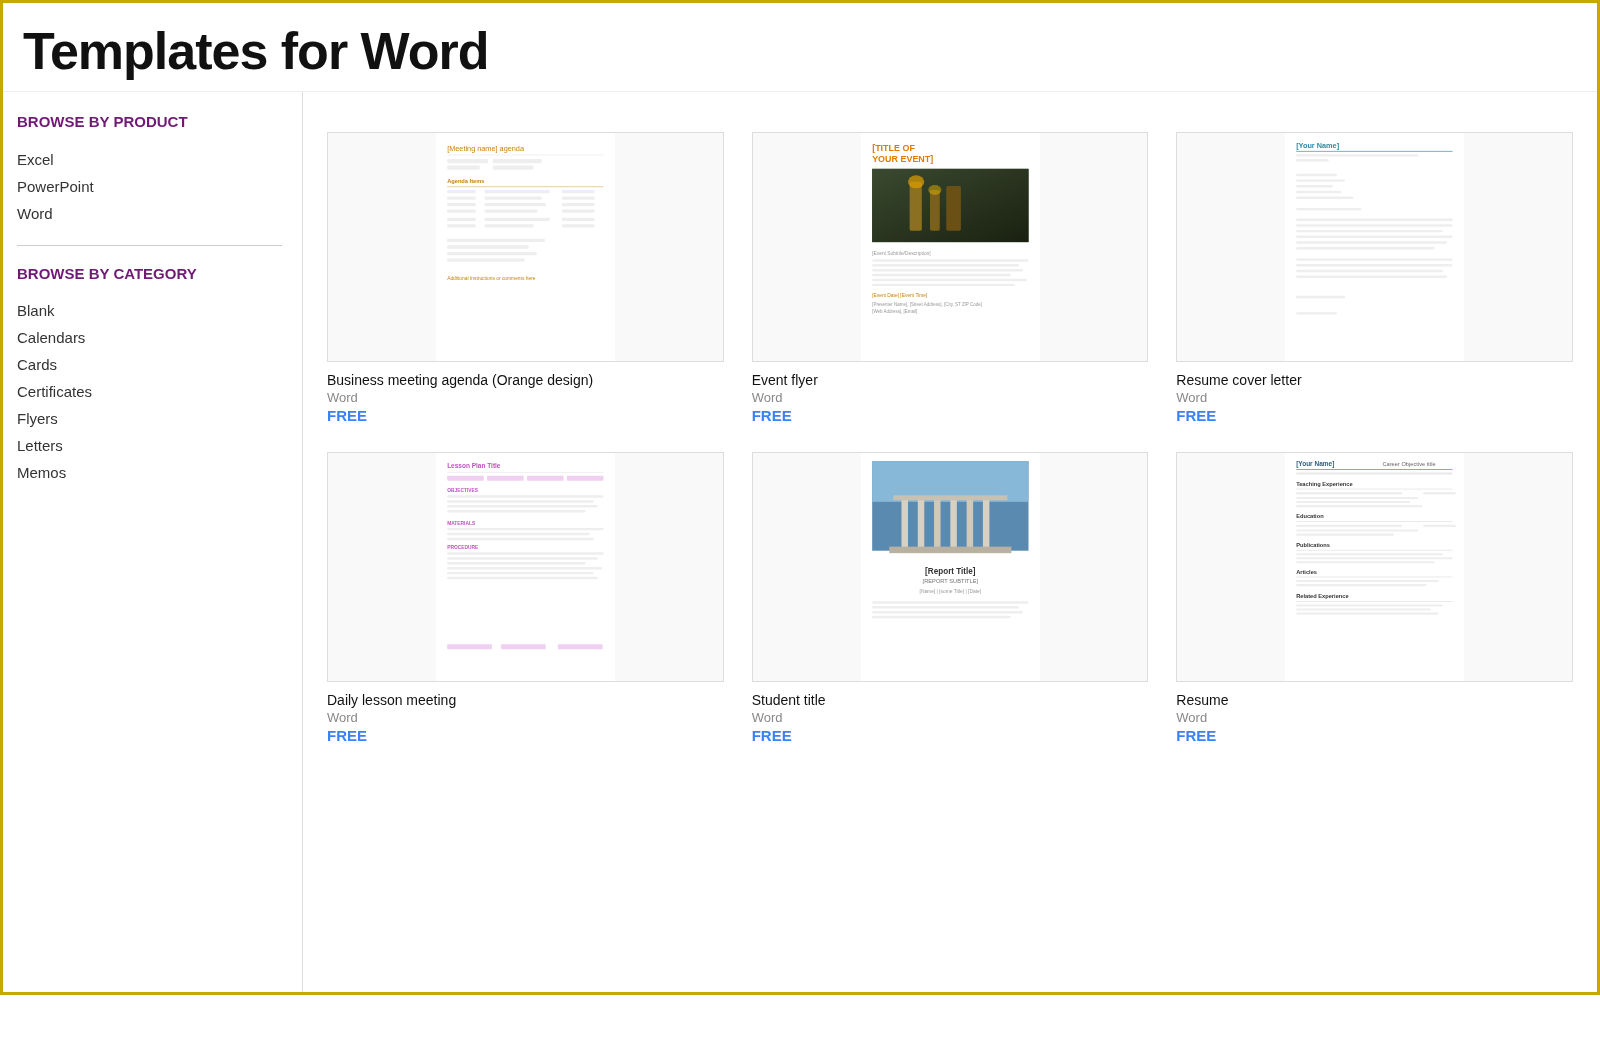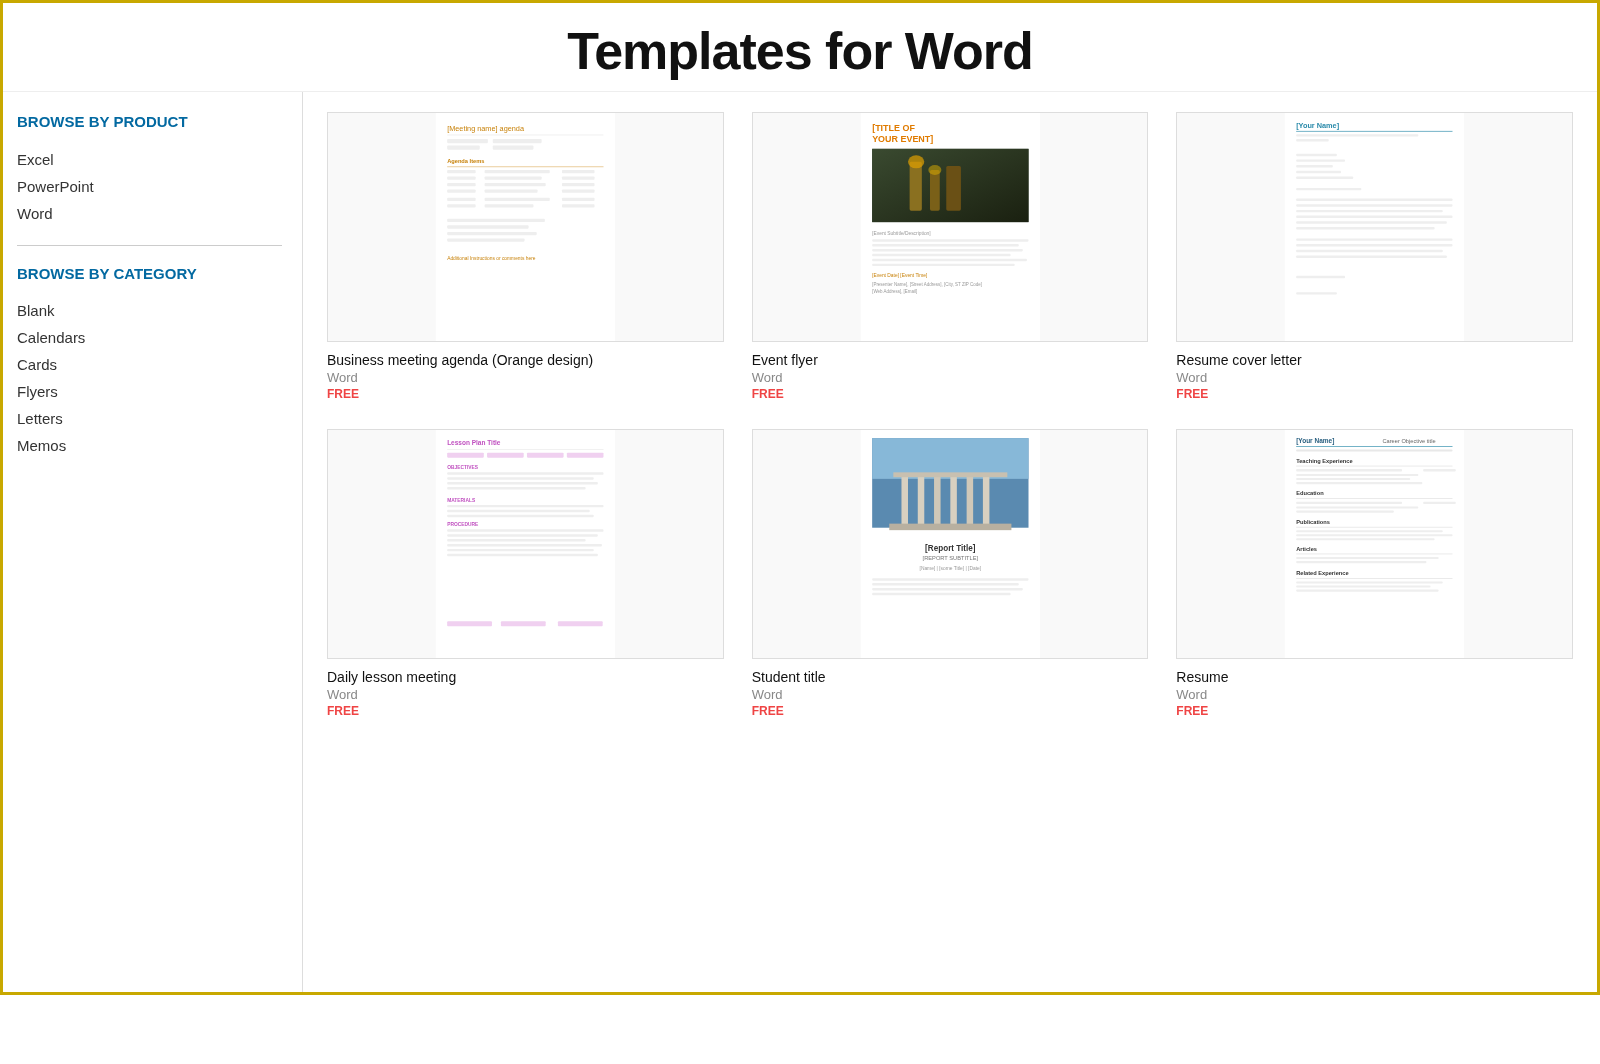--- a/index.html
+++ b/index.html
@@ -13,40 +13,39 @@
     .page-header {
       padding: 18px 20px 10px 20px;
       border-bottom: 1px solid #eee;
     }
 
     .page-title {
       font-size: 52px;
       font-weight: 900;
       color: #111;
       letter-spacing: -1px;
-      text-align: center;
     }
 
     .main-layout {
       display: flex;
       min-height: 900px;
     }
 
     
     .sidebar {
       width: 300px;
       min-width: 300px;
       padding: 20px 20px 20px 14px;
       border-right: 1px solid #ddd;
     }
 
     .browse-section-title {
       font-size: 15px;
       font-weight: 800;
-      color: #0369a1;
+      color: #701a75;
       margin-bottom: 14px;
       line-height: 1.3;
       text-transform: uppercase;
     }
 
     .sidebar-link {
       display: block;
       font-size: 15px;
       color: #333;
       text-decoration: none;
@@ -63,20 +62,21 @@
     
     .content-area {
       flex: 1;
       padding: 20px 24px;
     }
 
     .templates-grid {
       display: grid;
       grid-template-columns: repeat(3, 1fr);
       gap: 28px 28px;
+      margin-top: 20px;
     }
 
     .template-card {
       display: flex;
       flex-direction: column;
       cursor: pointer;
     }
 
     .template-thumbnail {
       width: 100%;
@@ -102,23 +102,23 @@
       margin-bottom: 2px;
     }
 
     .template-product {
       font-size: 13px;
       color: #888;
       margin-bottom: 2px;
     }
 
     .template-price {
-      font-size: 12px;
+      font-size: 15px;
       font-weight: 700;
-      color: #ef4444;
+      color: #3b82f6;
     }
   </style>
 </head>
 <body>
 
 <div>
 
   <div class="page-header">
     <h1 class="page-title">Templates for Word</h1>
   </div>
@@ -133,20 +133,21 @@
         <a class="sidebar-link">Word</a>
       </div>
 
       <hr class="sidebar-divider">
 
       <div class="browse-section-title">BROWSE BY CATEGORY</div>
       <div>
         <a class="sidebar-link">Blank</a>
         <a class="sidebar-link">Calendars</a>
         <a class="sidebar-link">Cards</a>
+        <a class="sidebar-link">Certificates</a>
         <a class="sidebar-link">Flyers</a>
         <a class="sidebar-link">Letters</a>
         <a class="sidebar-link">Memos</a>
       </div>
     </aside>
 
     <main class="content-area">
       <div class="templates-grid">
 
         <div class="template-card">

